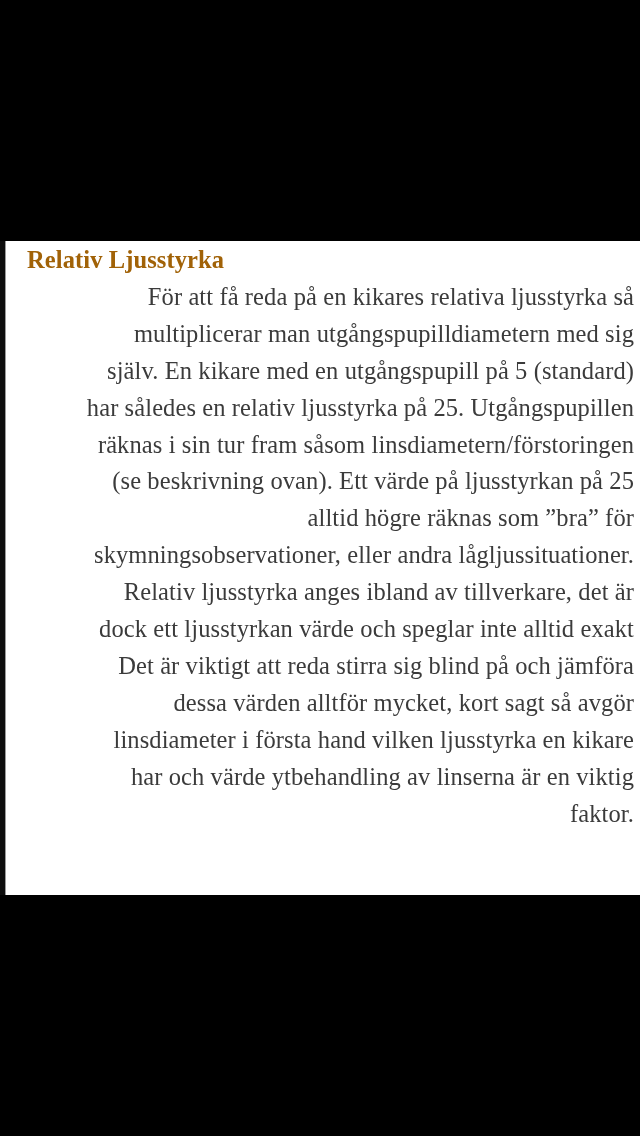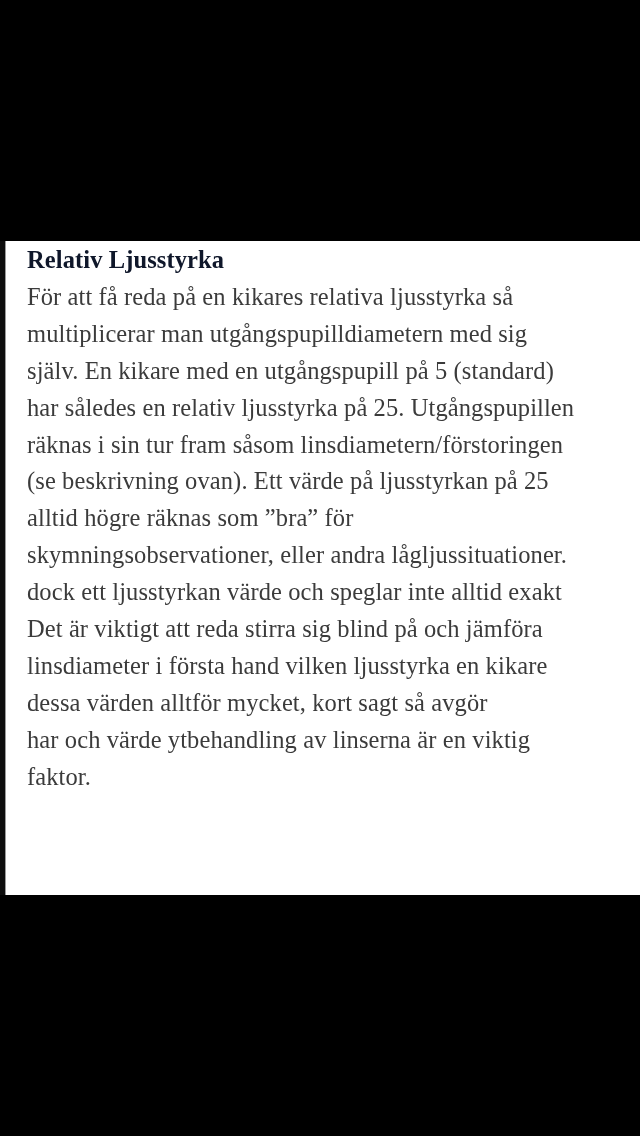--- a/index.html
+++ b/index.html
@@ -52,41 +52,43 @@
     color: #3b3b3b;
     letter-spacing: 0.1px;
   }
   .article-heading {
     font-weight: bold;
     color: #333333;
     white-space: nowrap;
   }
   .text-line {
     white-space: nowrap;
+    text-align: right;
   }
 </style>
 </head>
 <body style="background: rgb(0, 0, 0);">
 
 <div class="letterbox letterbox-top"></div>
 <div class="side-strip"></div>
 
 <div class="article-page" style="background: rgb(255, 255, 255);">
   <div class="article-text" style="color: rgb(59, 59, 59);">
-    <div class="article-heading" style="color: #0f172a;">Relativ Ljusstyrka</div>
+    <div class="article-heading" style="color: #a16207;">Relativ Ljusstyrka</div>
     <div class="text-line">För att få reda på en kikares relativa ljusstyrka så</div>
     <div class="text-line">multiplicerar man utgångspupilldiametern med sig</div>
     <div class="text-line">själv. En kikare med en utgångspupill på 5 (standard)</div>
     <div class="text-line">har således en relativ ljusstyrka på 25. Utgångspupillen</div>
     <div class="text-line">räknas i sin tur fram såsom linsdiametern/förstoringen</div>
     <div class="text-line">(se beskrivning ovan). Ett värde på ljusstyrkan på 25</div>
     <div class="text-line">alltid högre räknas som ”bra” för</div>
     <div class="text-line">skymningsobservationer, eller andra lågljussituationer.</div>
+    <div class="text-line">Relativ ljusstyrka anges ibland av tillverkare, det är</div>
     <div class="text-line">dock ett ljusstyrkan värde och speglar inte alltid exakt</div>
     <div class="text-line">Det är viktigt att reda stirra sig blind på och jämföra</div>
+    <div class="text-line">dessa värden alltför mycket, kort sagt så avgör</div>
     <div class="text-line">linsdiameter i första hand vilken ljusstyrka en kikare</div>
-    <div class="text-line">dessa värden alltför mycket, kort sagt så avgör</div>
     <div class="text-line">har och värde ytbehandling av linserna är en viktig</div>
     <div class="text-line">faktor.</div>
   </div>
 </div>
 
 <div class="letterbox letterbox-bottom"></div>
 
 </body></html>

